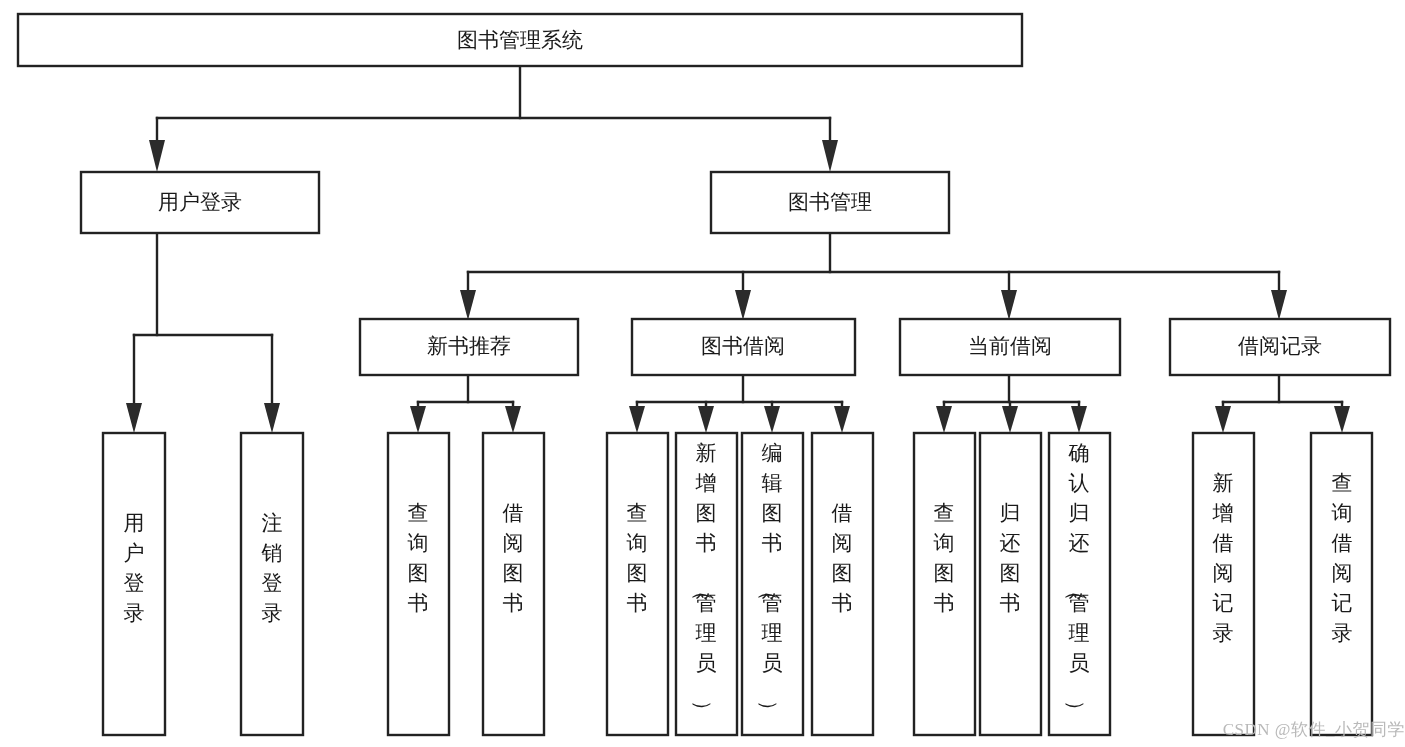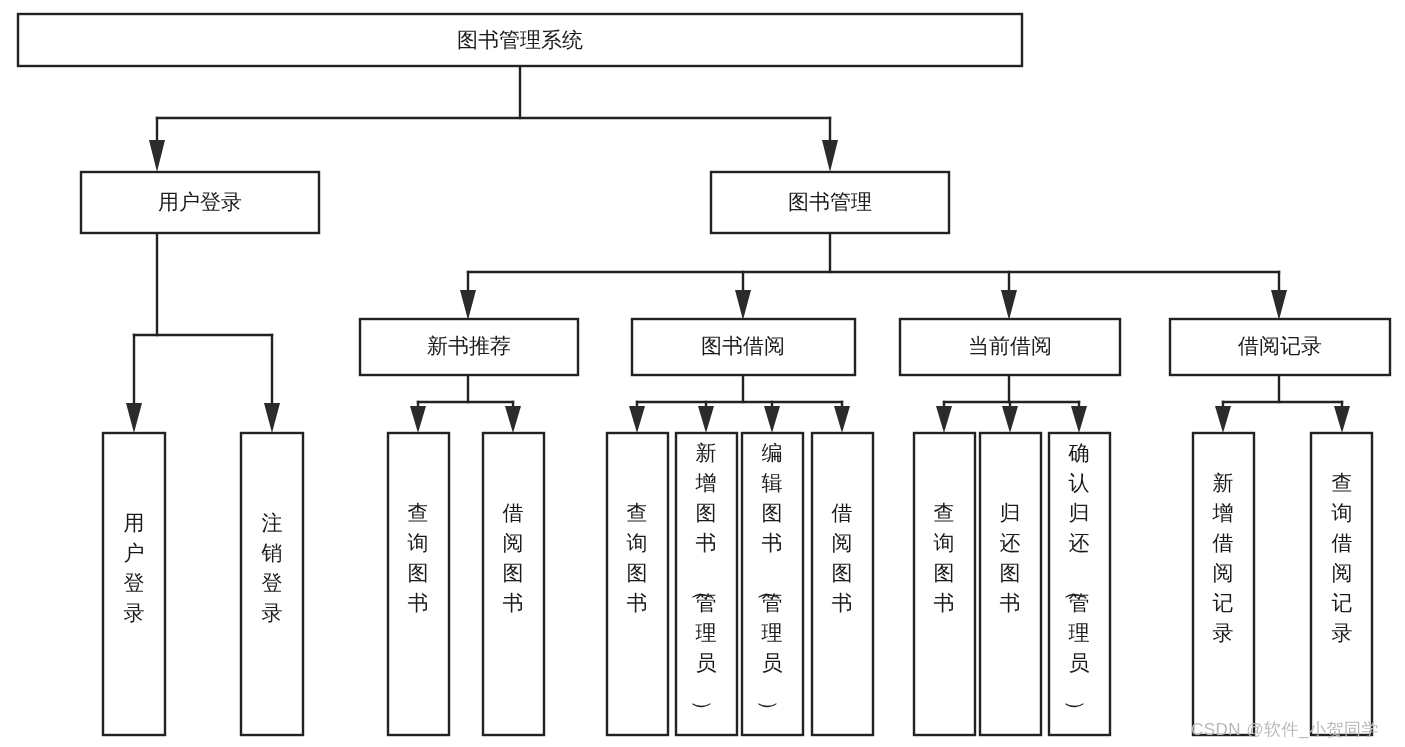--- a/index.html
+++ b/index.html
@@ -50,23 +50,23 @@
     dominant-baseline: middle;
   }
   .node-label-v {
     font-family: "Liberation Sans", "DejaVu Sans", sans-serif;
     font-size: 21px;
     fill: #1a1a1a;
     text-anchor: middle;
   }
   .watermark {
     position: absolute;
-    right: 26px;
+    right: 0;
     bottom: 6px;
-    font-family: Liberation Sans, sans-serif;
+    font-family: Liberation Serif, serif;
     font-size: 17px;
     color: #b9b9b9;
     letter-spacing: 0.5px;
     white-space: nowrap;
     user-select: none;
   }
 </style>
 </head>
 <body>
 

